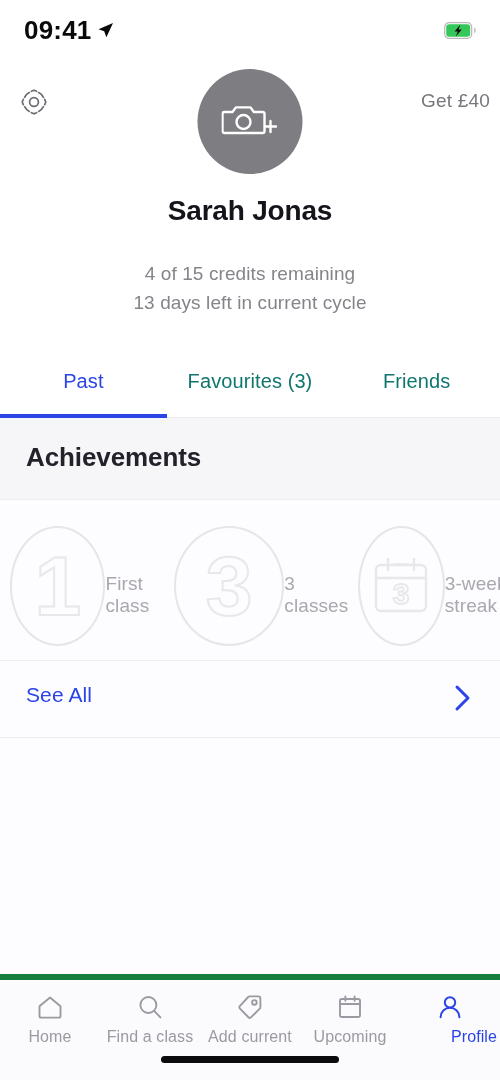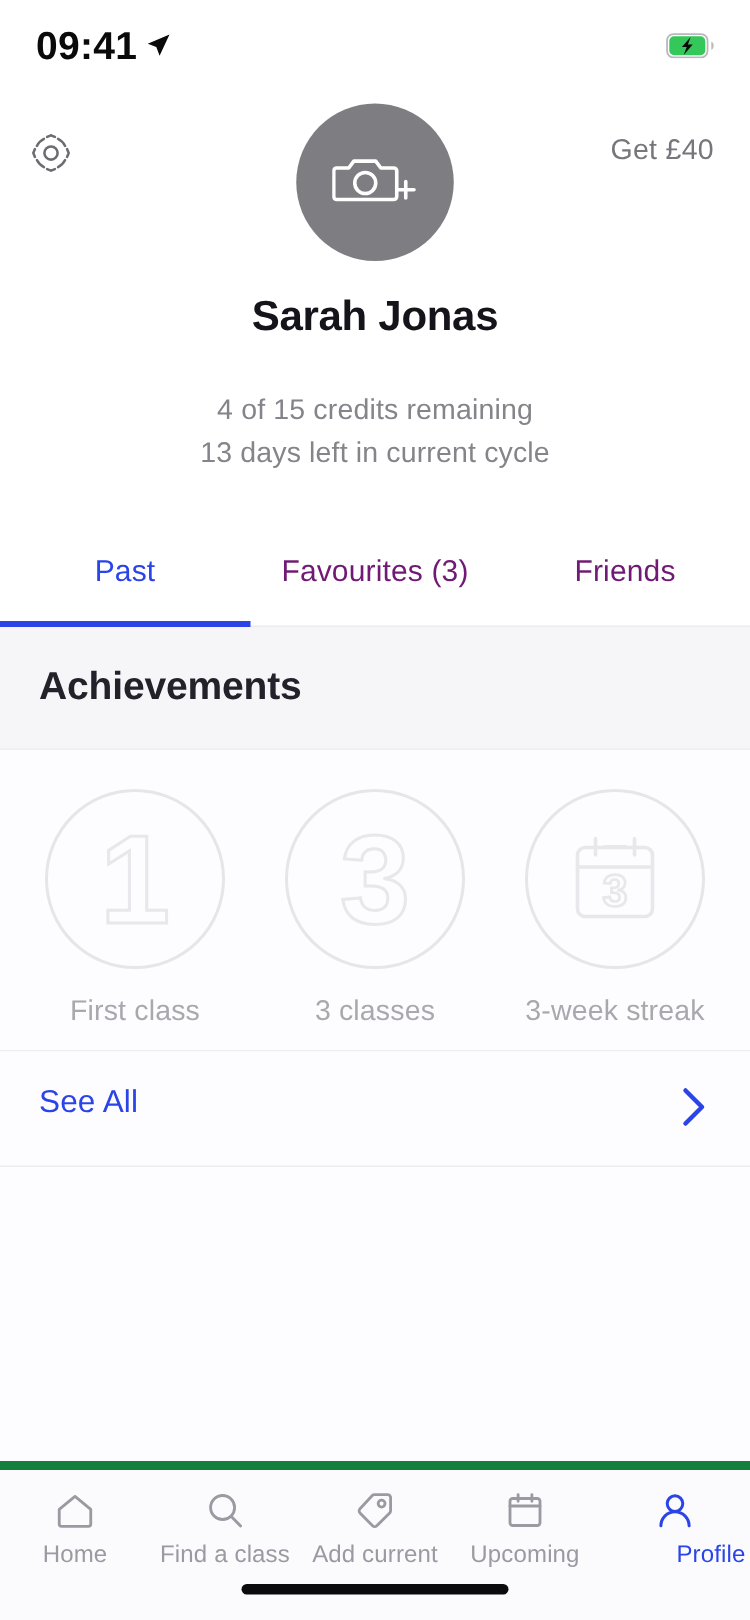--- a/index.html
+++ b/index.html
@@ -62,21 +62,21 @@
     top: 20px;
     width: 36px;
     height: 36px;
     display: flex;
     align-items: center;
     justify-content: center;
     cursor: pointer;
   }
   .get-credit {
     position: absolute;
-    right: 24px;
+    right: 10px;
     top: 26px;
     font-size: 19px;
     color: #77767c;
     letter-spacing: 0.2px;
     cursor: pointer;
   }
   .avatar {
     position: absolute;
     left: 50%;
     top: 5px;
@@ -113,21 +113,21 @@
   .tabs {
     margin-top: 43px;
     display: flex;
     position: relative;
     border-bottom: 1px solid #ececef;
   }
   .tab {
     flex: 1;
     text-align: center;
     font-size: 20px;
-    color: #701a75;
+    color: #0f766e;
     padding: 10px 0 24px;
     cursor: pointer;
     letter-spacing: 0.1px;
   }
   .tab.active {
     color: #2b44e8;
   }
   .tab-underline {
     position: absolute;
     left: 0;
@@ -152,21 +152,21 @@
 
   .badges {
     display: flex;
     padding: 26px 10px 14px;
     background: #fdfdff;
     border-bottom: 1px solid #eeeef1;
   }
   .badge {
     flex: 1;
     display: flex;
-    flex-direction: column;
+    flex-direction: row;
     align-items: center;
     cursor: pointer;
     justify-content: space-between;
   }
   .badge-circle {
     width: 120px;
     height: 120px;
     border-radius: 50%;
     border: 2px solid #e6e6ea;
     display: flex;

